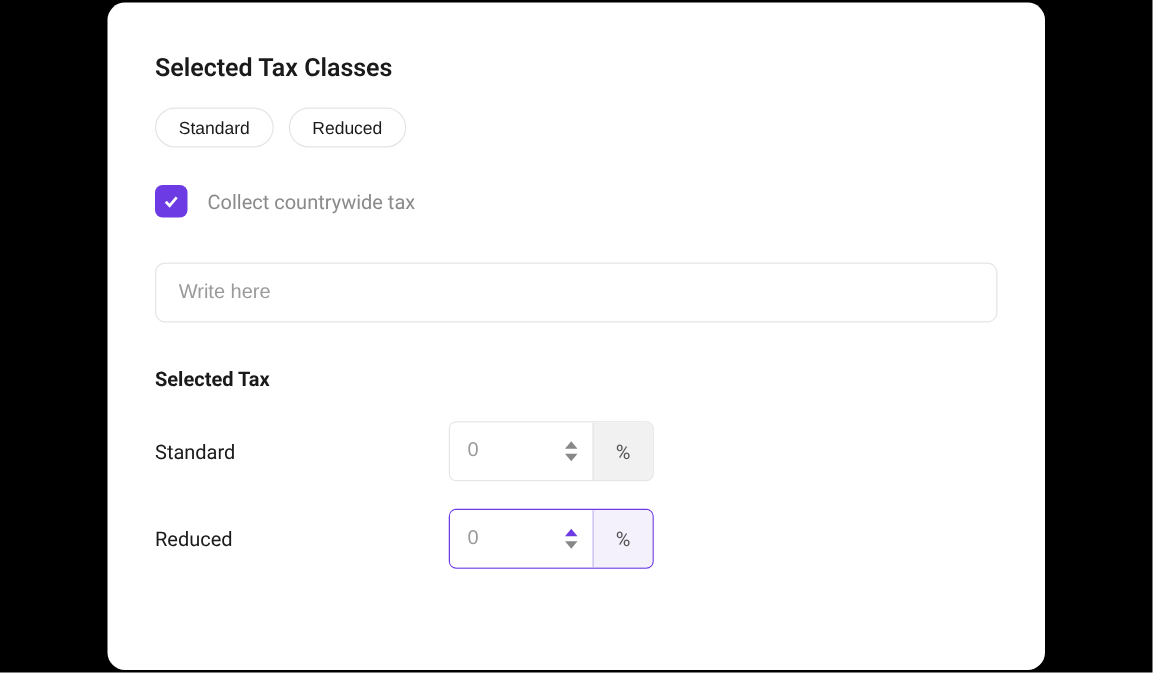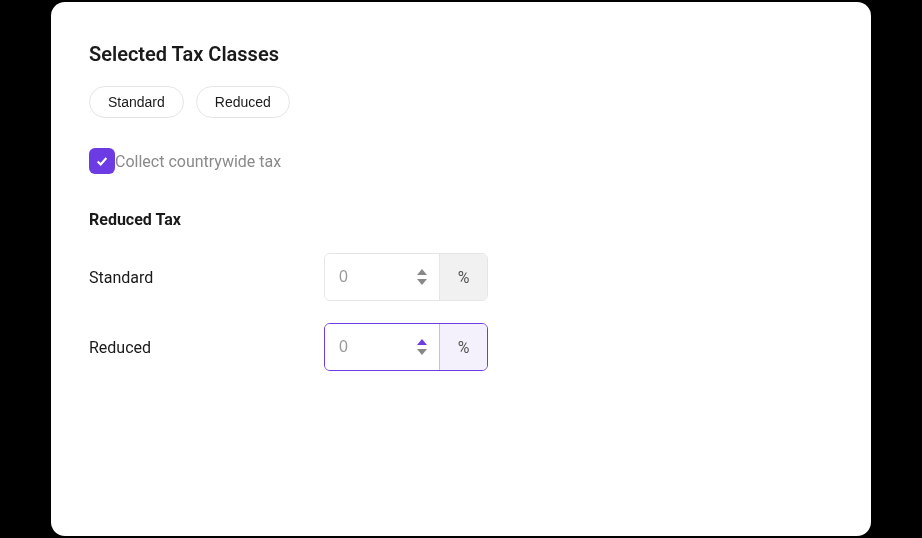--- a/index.html
+++ b/index.html
@@ -11,21 +11,21 @@
       font-family: -apple-system, BlinkMacSystemFont, 'Segoe UI', Roboto, sans-serif;
       background: #000;
       width: 922px;
       height: 538px;
       display: flex;
       align-items: center;
       justify-content: center;
     }
     .card {
       background: #fff;
-      width: 820px;
+      width: 750px;
       height: 534px;
       border-radius: 14px;
       padding: 40px 38px;
       overflow: hidden;
       position: relative;
     }
     .section-title {
       font-size: 20px;
       font-weight: 600;
       color: #1a1a1a;
@@ -41,20 +41,21 @@
       border-radius: 20px;
       padding: 7px 18px;
       font-size: 14px;
       color: #1a1a1a;
       background: #fff;
       cursor: pointer;
     }
     .checkbox-row {
       display: flex;
       align-items: center;
+      gap: 16px;
       margin-bottom: 36px;
     }
     .checkbox {
       width: 26px;
       height: 26px;
       background: #6d3be4;
       border-radius: 6px;
       display: flex;
       align-items: center;
       justify-content: center;
@@ -184,22 +185,23 @@
 
   <div class="checkbox-row">
     <div class="checkbox">
       <svg viewBox="0 0 16 16">
         <polyline points="3,8.5 6.5,12 13,4.5"></polyline>
       </svg>
     </div>
     <span class="checkbox-label">Collect countrywide tax</span>
   </div>
 
-
-  <div class="country-tax-title">Reduced Tax</div>
+  <input type="text" class="text-input" placeholder="Write here" style="">
+
+  <div class="country-tax-title">Selected Tax</div>
 
   <div class="tax-row">
     <div class="tax-row-label">Standard</div>
     <div class="number-input-group">
       <input type="text" class="number-input" value="0" style="">
       <div class="stepper">
         <div class="stepper-btn stepper-up"></div>
         <div class="stepper-btn stepper-down"></div>
       </div>
       <div class="unit-box">%</div>

